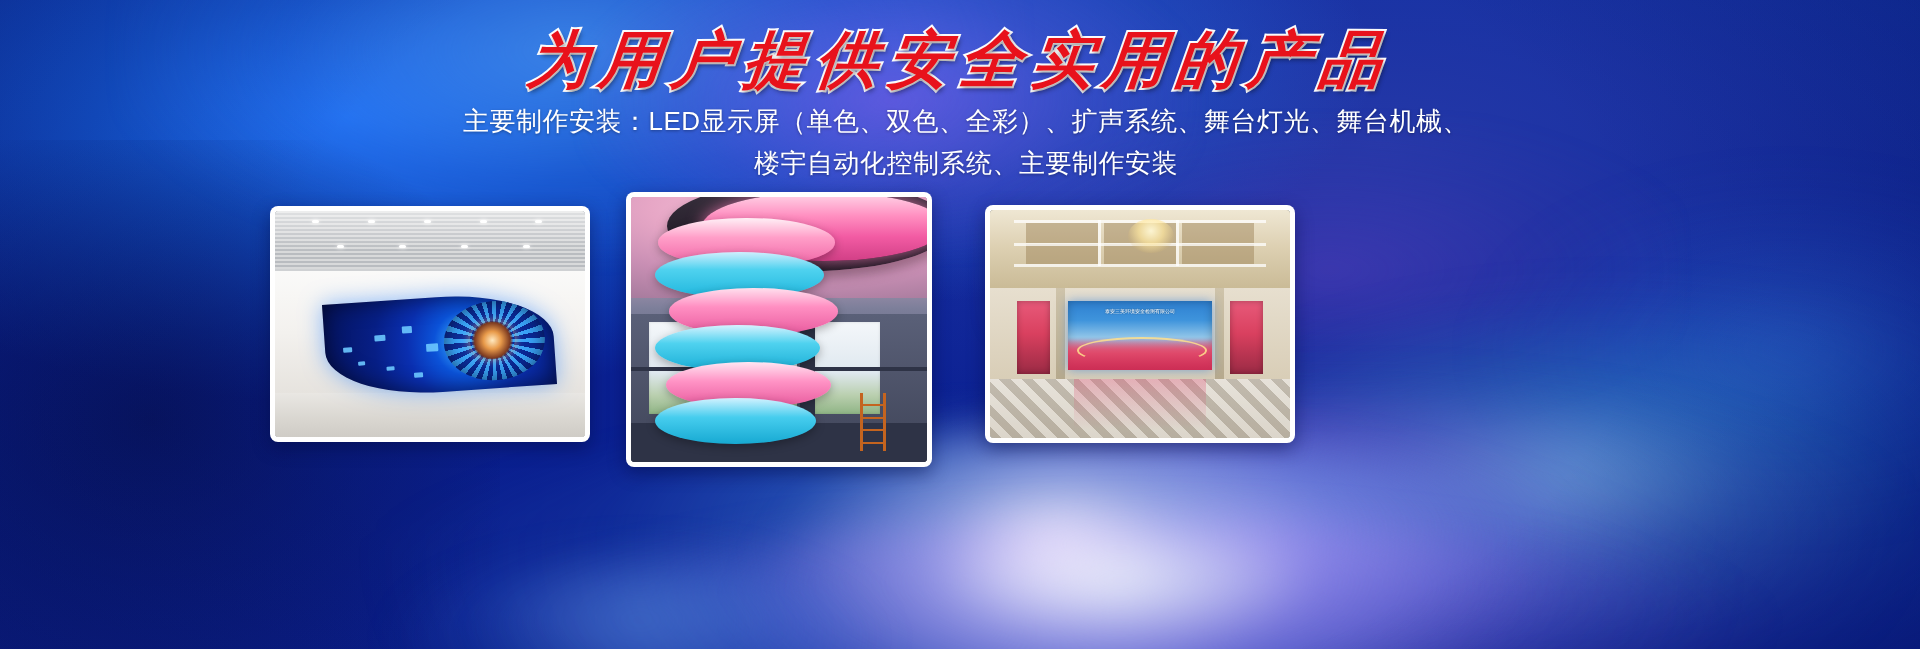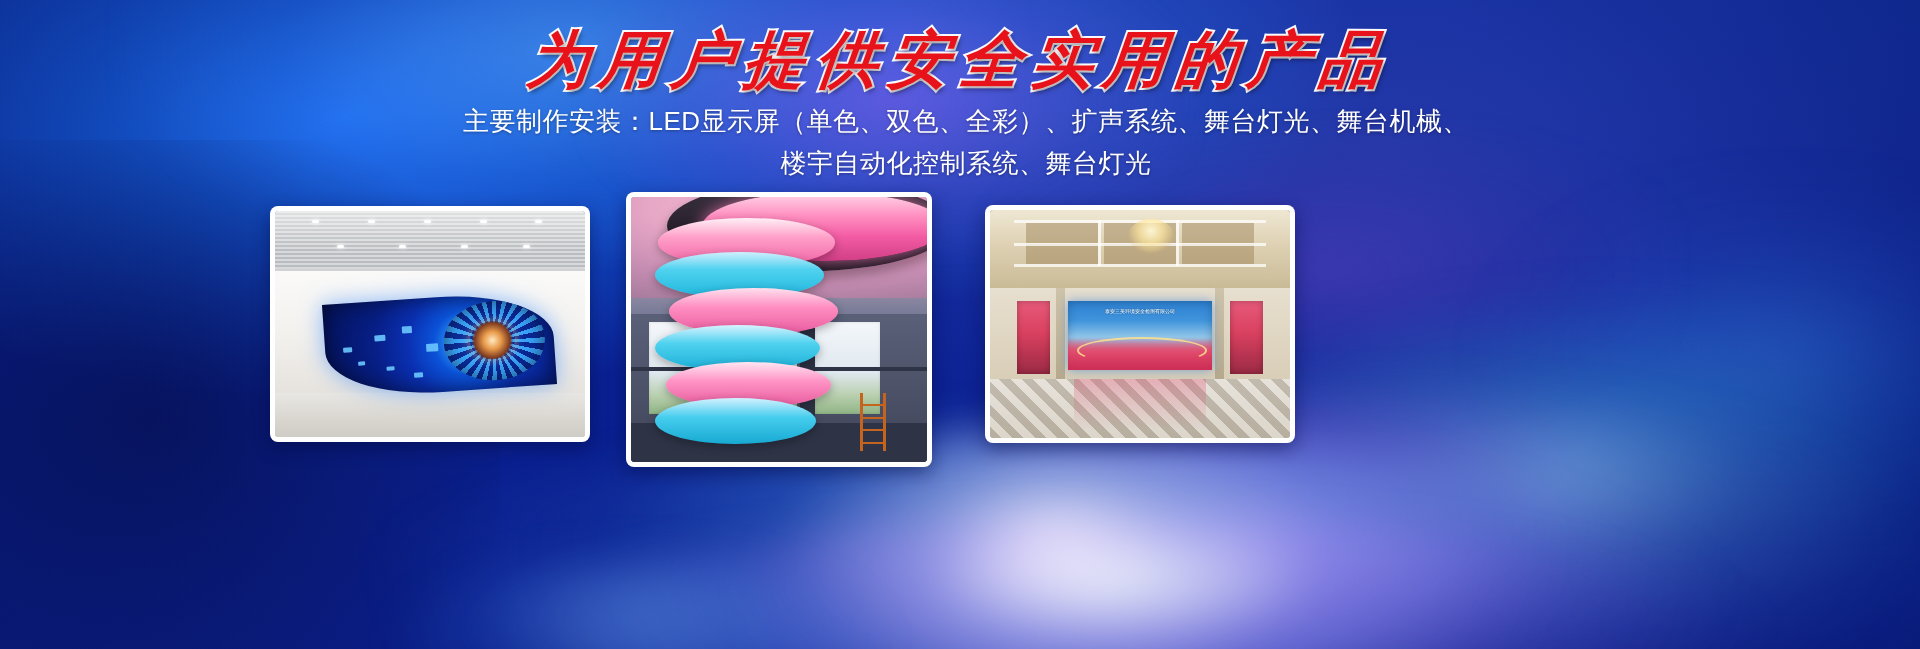--- a/index.html
+++ b/index.html
@@ -303,21 +303,21 @@
     <div class="swoosh swoosh-f"></div>
   </div>
   <div class="vignette"></div>
 
   <div class="headline-wrap">
     <div class="headline">为用户提供安全实用的产品</div>
   </div>
 
   <div class="subtitle">
     <span class="line">主要制作安装：LED显示屏（单色、双色、全彩）、扩声系统、舞台灯光、舞台机械、</span>
-    <span class="line">楼宇自动化控制系统、舞台灯光</span>
+    <span class="line">楼宇自动化控制系统、主要制作安装</span>
   </div>
 
   <div class="card" id="card-1">
     <div class="photo">
       <div class="p1-bg"></div>
       <div class="p1-wall"></div>
       <div class="p1-floor"></div>
       <div class="p1-ceiling">
         <span class="p1-cdot" style="left:12%;top:9px"></span>
         <span class="p1-cdot" style="left:30%;top:9px"></span>

